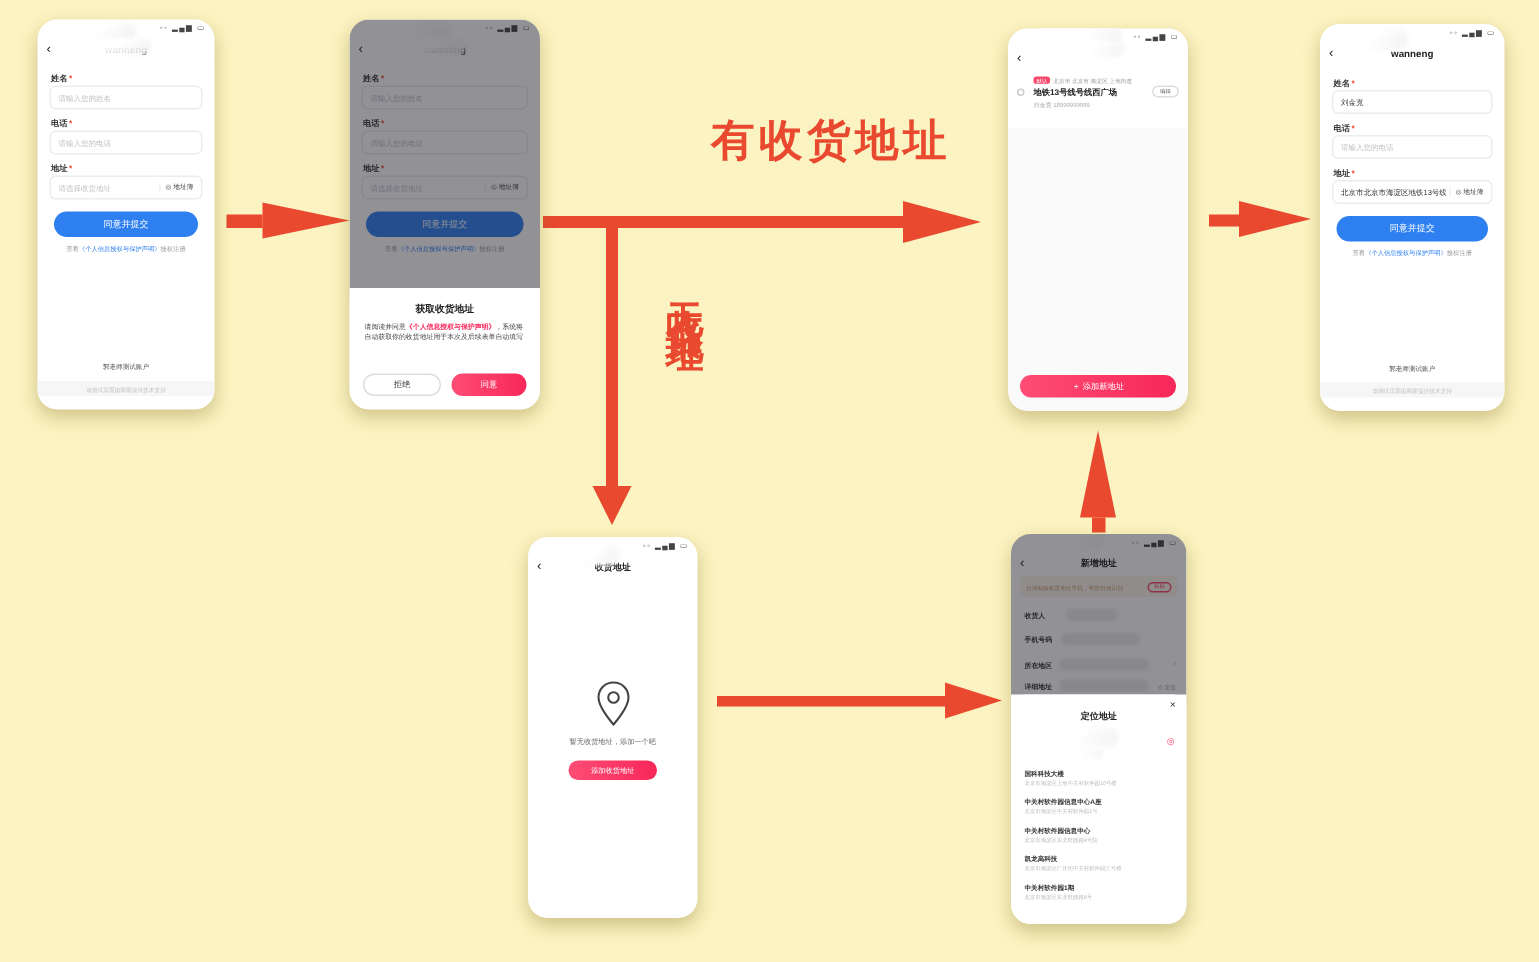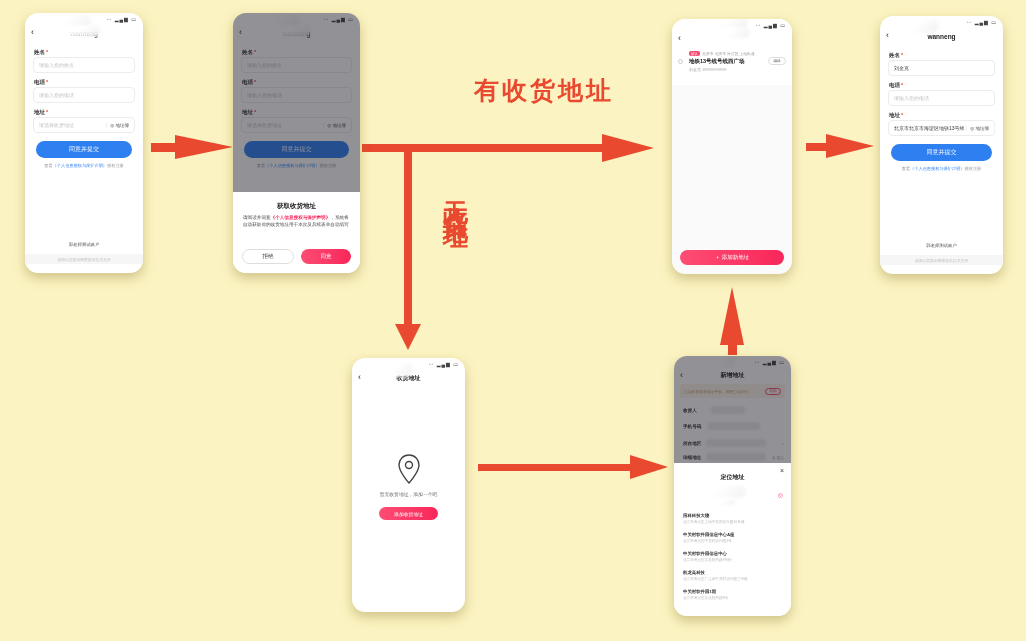--- a/index.html
+++ b/index.html
@@ -70,21 +70,21 @@
 
   <div class="aline" style="left:478px;top:464px;width:152px;height:7px"></div>
   <div class="ahead" style="left:630px;top:455px;border-left:38px solid #e8492f;border-top:12px solid transparent;border-bottom:12px solid transparent"></div>
 
   <div class="ahead" style="left:720px;top:287px;border-bottom:58px solid #e8492f;border-left:12px solid transparent;border-right:12px solid transparent"></div>
   <div class="aline" style="left:728px;top:345px;width:9px;height:10px"></div>
 
   <div class="aline" style="left:806px;top:143px;width:20px;height:8px"></div>
   <div class="ahead" style="left:826px;top:134px;border-left:48px solid #e8492f;border-top:12px solid transparent;border-bottom:12px solid transparent"></div>
 
-  <div class="flow-label" style="left:474px;top:74px;font-size:25px;letter-spacing:3px">有收货地址</div>
+  <div class="flow-label" style="left:474px;top:74px;font-size:29px;letter-spacing:3px">有收货地址</div>
   <div class="flow-label" style="left:440px;top:182px;font-size:25px;writing-mode:vertical-lr;text-orientation:upright;letter-spacing:5px;height:150px">无收货地址</div>
 
   <div class="phone" style="left:25px;top:13px;width:118px;height:260px">
     <div class="sb">◦◦ ▂▄▆ ▭</div>
     <div class="back">‹</div>
     <div class="ptitle">wanneng</div>
     <div class="fl" style="top:36px"><span>姓名</span><span class="req">*</span></div>
     <div class="fi" style="top:44px">
         <span class="ph">请输入您的姓名</span>
       </div>

